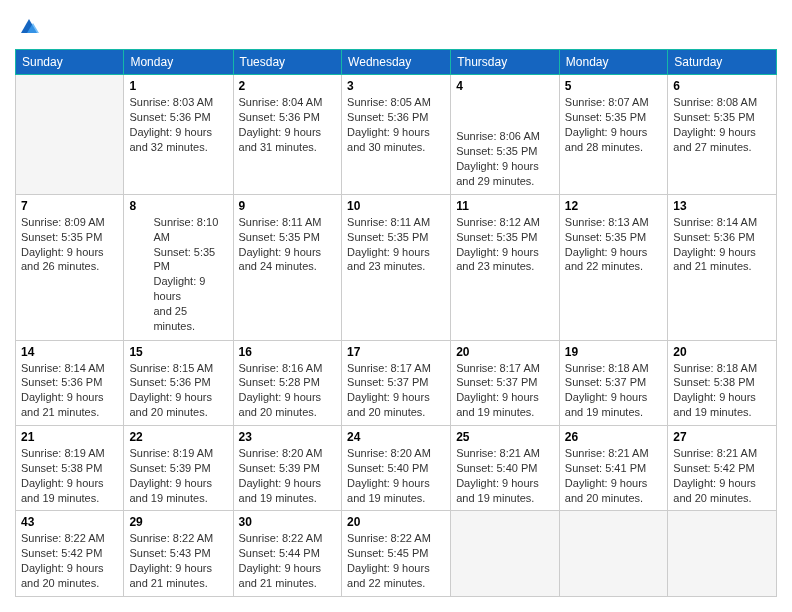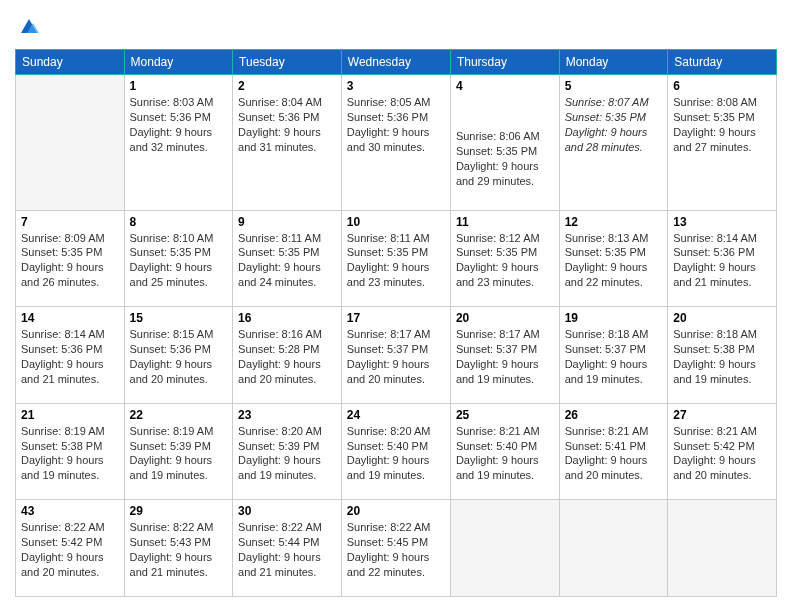--- a/index.html
+++ b/index.html
@@ -157,21 +157,21 @@
           </td>
           <td>
             <span class="day-num">4</span>
             <div class="day-info" style="white-space: pre-line; margin-top: 36px;">Sunrise: 8:06 AM
 Sunset: 5:35 PM
 Daylight: 9 hours
 and 29 minutes.</div>
           </td>
           <td>
             <span class="day-num">5</span>
-            <div class="day-info" style="white-space: pre-line; font-style: italic;">Sunrise: 8:07 AM
+            <div class="day-info" style="white-space: pre-line;">Sunrise: 8:07 AM
 Sunset: 5:35 PM
 Daylight: 9 hours
 and 28 minutes.</div>
           </td>
           <td>
             <span class="day-num">6</span>
             <div class="day-info" style="white-space: pre-line;">Sunrise: 8:08 AM
 Sunset: 5:35 PM
 Daylight: 9 hours
 and 27 minutes.</div>
@@ -180,21 +180,21 @@
         <tr class="week-row">
           <td>
             <span class="day-num">7</span>
             <div class="day-info" style="white-space: pre-line;">Sunrise: 8:09 AM
 Sunset: 5:35 PM
 Daylight: 9 hours
 and 26 minutes.</div>
           </td>
           <td>
             <span class="day-num">8</span>
-            <div class="day-info" style="white-space: pre-line;">Sunrise: 8:10 AM
+            <div class="day-info" style="white-space: pre-line; margin-left: 24px;">Sunrise: 8:10 AM
 Sunset: 5:35 PM
 Daylight: 9 hours
 and 25 minutes.</div>
           </td>
           <td>
             <span class="day-num">9</span>
             <div class="day-info" style="white-space: pre-line;">Sunrise: 8:11 AM
 Sunset: 5:35 PM
 Daylight: 9 hours
 and 24 minutes.</div>

